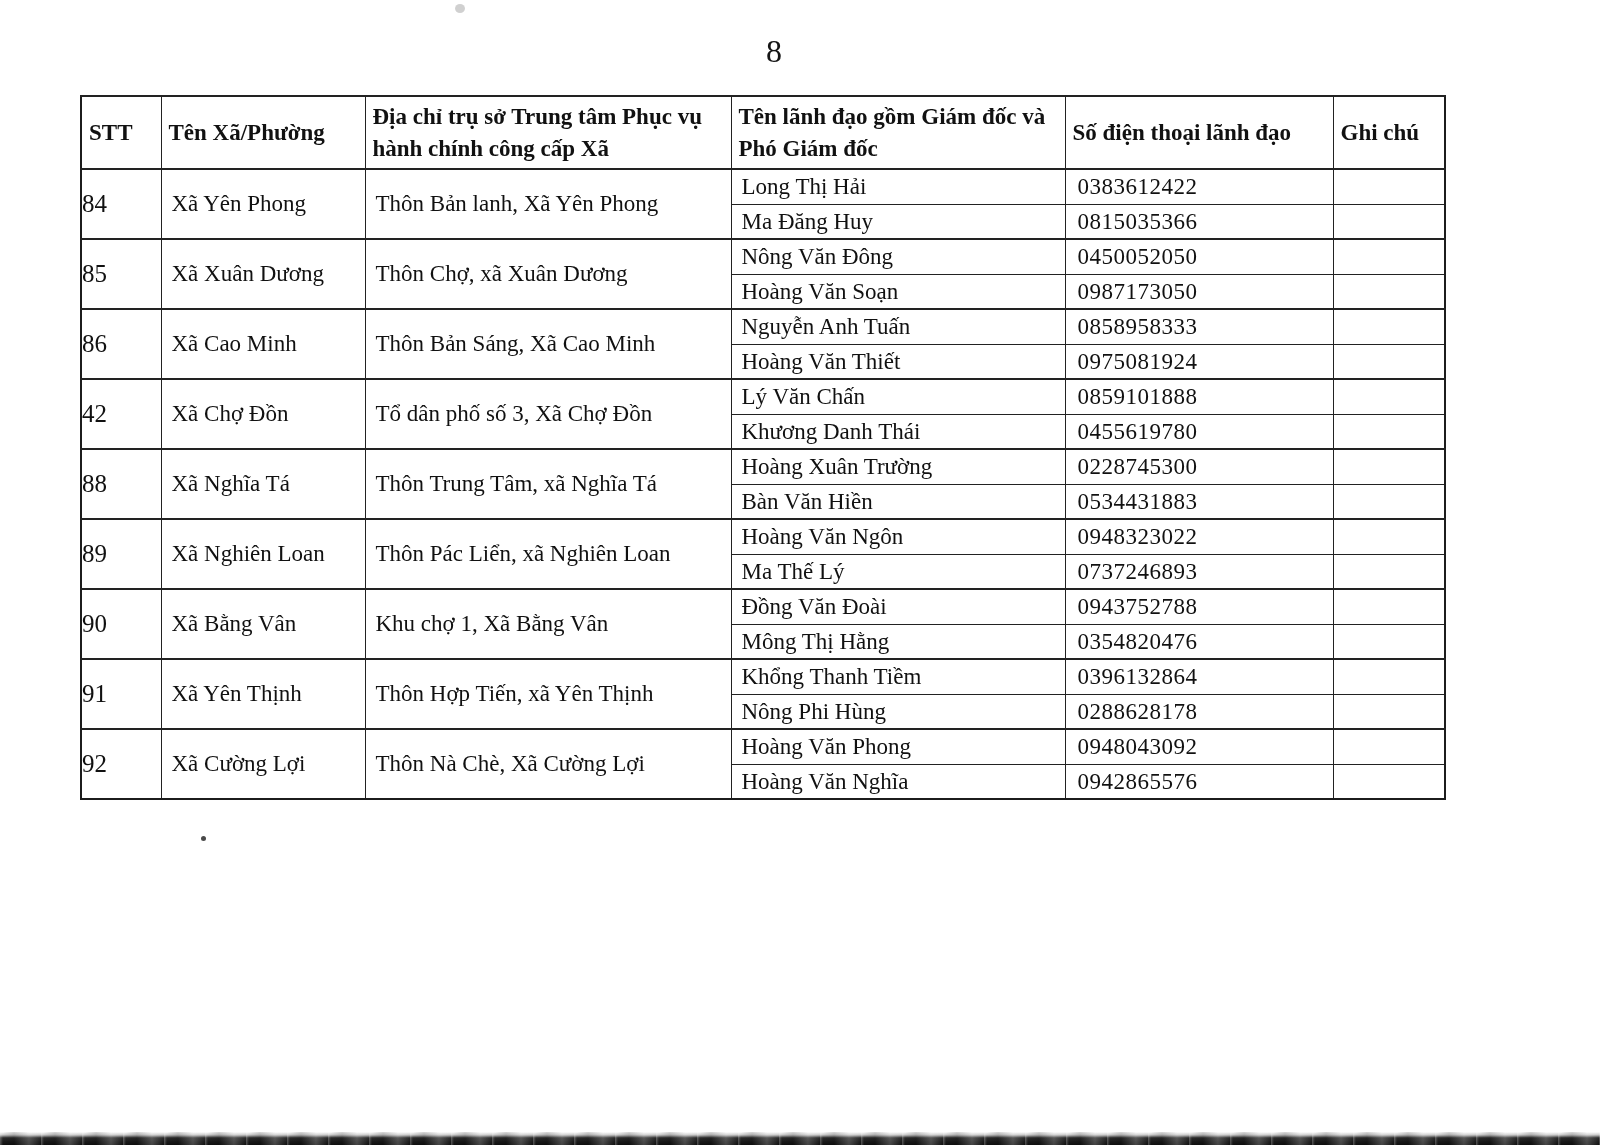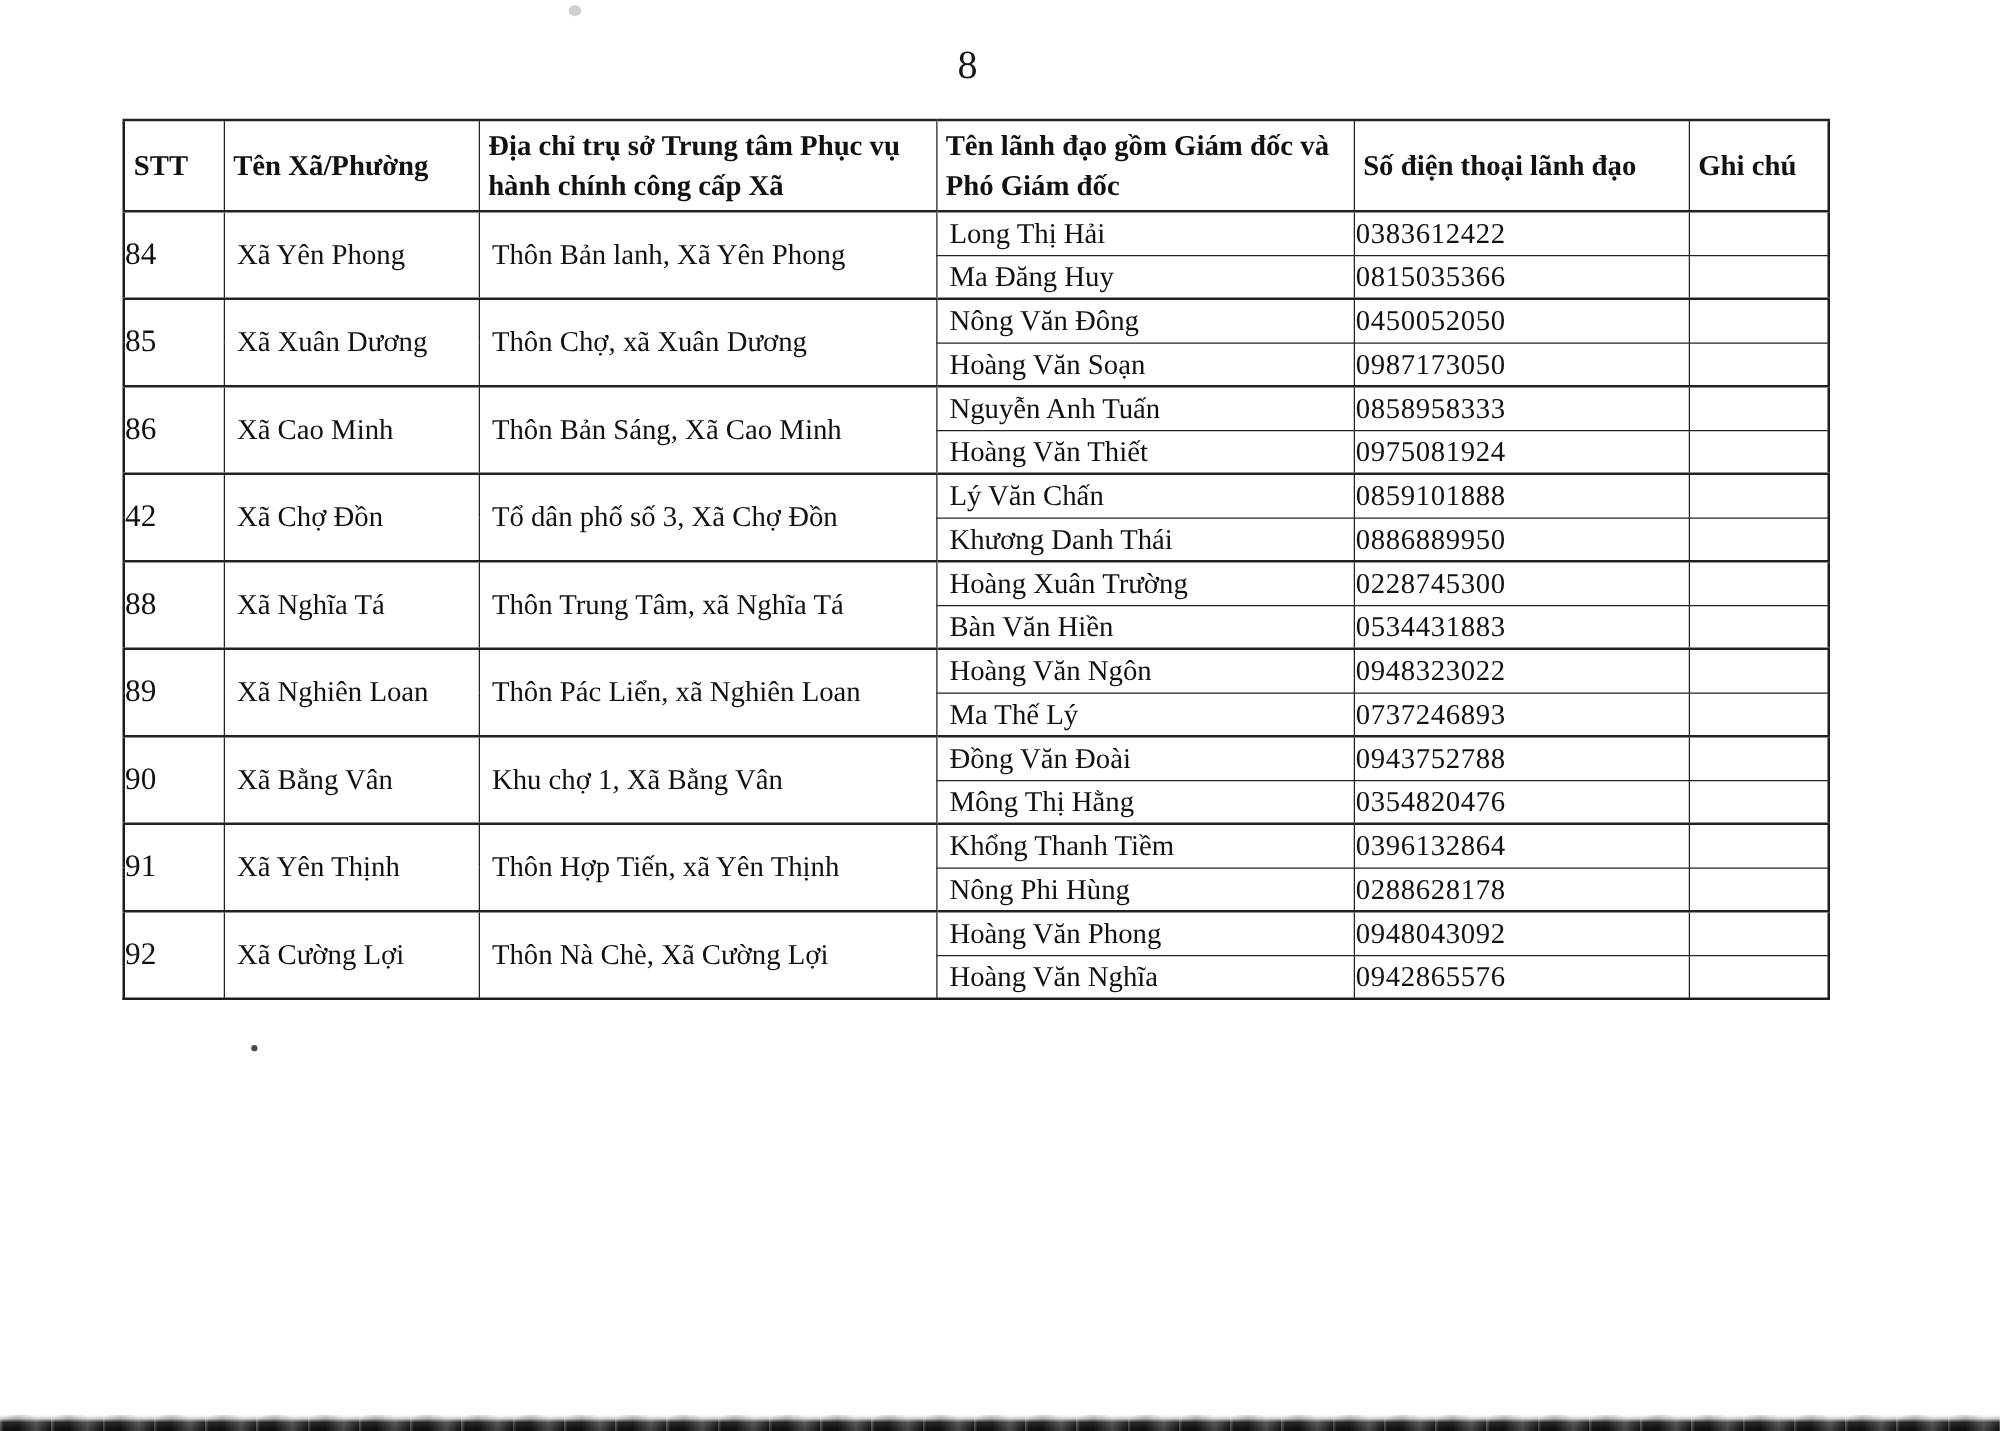--- a/index.html
+++ b/index.html
@@ -19,21 +19,21 @@
     position: absolute;
     top: 33px;
     left: 0;
     width: 1548px;            
     text-align: center;
     font-size: 32px;
     color: #151515;
   }
   .doc-table {
     position: absolute;
-    left: 98px;
+    left: 80px;
     top: 95px;
     width: 1364px;
     border-collapse: collapse;
     table-layout: fixed;
   }
   .doc-table th,
   .doc-table td {
     border: 1.5px solid #222222;
     overflow: hidden;
     box-sizing: border-box;
@@ -59,21 +59,21 @@
     height: 35px;
     padding: 0 6px 0 10px;
     line-height: 1.15;
     white-space: nowrap;
   }
   .doc-table td.cell-stt {
     text-align: left;
     font-size: 25px;
     padding: 0;
   }
-  .doc-table td.cell-phone { padding-left: 1px; letter-spacing: 0.5px; }
+  .doc-table td.cell-phone { padding-left: 12px; letter-spacing: 0.5px; }
   .doc-table td.cell-note  { padding: 0; }
 
   
   .scan-bottom-bar {
     position: absolute;
     left: 0;
     top: 1132px;
     width: 1600px;
     height: 13px;
     background:
@@ -171,21 +171,21 @@
       <tr class="block-start">
         <td class="cell-stt" rowspan="2">42</td>
         <td class="cell-commune" rowspan="2">Xã Chợ Đồn</td>
         <td class="cell-address" rowspan="2">Tổ dân phố số 3, Xã Chợ Đồn</td>
         <td class="cell-leader">Lý Văn Chấn</td>
         <td class="cell-phone">0859101888</td>
         <td class="cell-note"></td>
       </tr>
       <tr>
         <td class="cell-leader">Khương Danh Thái</td>
-        <td class="cell-phone">0886889950</td>
+        <td class="cell-phone">0455619780</td>
         <td class="cell-note"></td>
       </tr>
       <tr class="block-start">
         <td class="cell-stt" rowspan="2">88</td>
         <td class="cell-commune" rowspan="2">Xã Nghĩa Tá</td>
         <td class="cell-address" rowspan="2">Thôn Trung Tâm, xã Nghĩa Tá</td>
         <td class="cell-leader">Hoàng Xuân Trường</td>
         <td class="cell-phone">0228745300</td>
         <td class="cell-note"></td>
       </tr>

